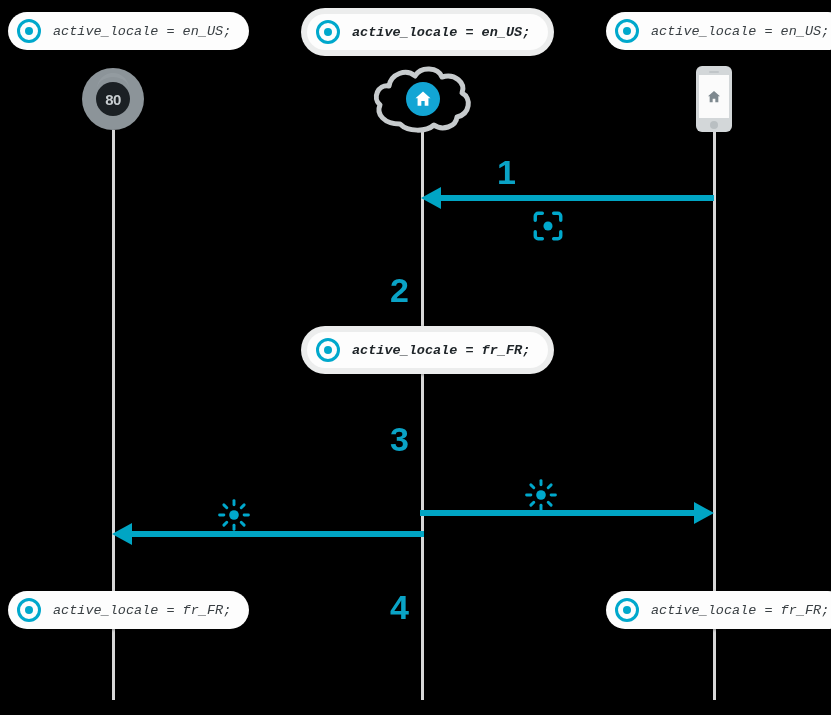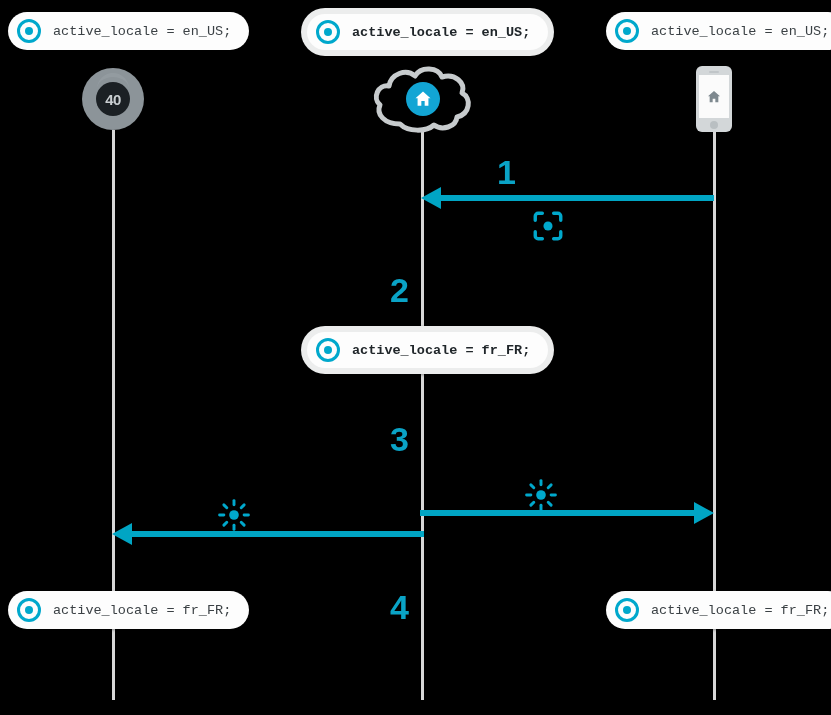--- a/index.html
+++ b/index.html
@@ -71,21 +71,21 @@
     background:#eceded;padding:6px;height:48px;border-radius:999px;
   }
   .pill.framed .inner{
     background:#fdfdfd;border-radius:999px;height:100%;
     display:flex;align-items:center;padding:0 18px 0 9px;
     box-sizing:border-box;width:100%;
   }
   .pill .txt{
     font-family:"Liberation Mono",monospace;
     font-size:13.5px;color:#3b4145;white-space:nowrap;
-    margin-left:12px;letter-spacing:0px;
+    margin-left:12px;letter-spacing:0px;font-style:italic;
   }
   .pill.framed .txt{font-weight:bold;color:#20262a;}
 
   .dot-icon{
     width:24px;height:24px;border-radius:50%;
     border:3px solid #00a8cc;box-sizing:border-box;
     display:flex;align-items:center;justify-content:center;
     flex:0 0 auto;
   }
   .dot-icon i{
@@ -141,21 +141,21 @@
     <span class="dot-icon">
         <i></i>
       </span>
     <span class="txt">active_locale = en_US;</span>
   </div>
 
   <div class="actor" style="left:82px;top:68px;">
     <div class="ring-node">
       <div class="arc"></div>
       <div class="hole">
-          <span>40</span>
+          <span>80</span>
         </div>
     </div>
   </div>
 
   <div class="actor" style="left:370px;top:62px;">
     <div class="cloud-node">
       <svg width="104" height="72" viewBox="0 0 104 72" aria-hidden="true">
         <path d="M30 62 C14 62 6 52 10 43 C2 36 8 22 19 24 C21 12 36 6 45 14
                  C51 4 68 5 72 15 C85 11 96 21 92 31 C102 36 100 52 87 55
                  C86 65 72 69 64 63 C56 70 38 70 30 62 Z" fill="none" stroke="#c7cbcd" stroke-width="5" stroke-linejoin="round"></path>

